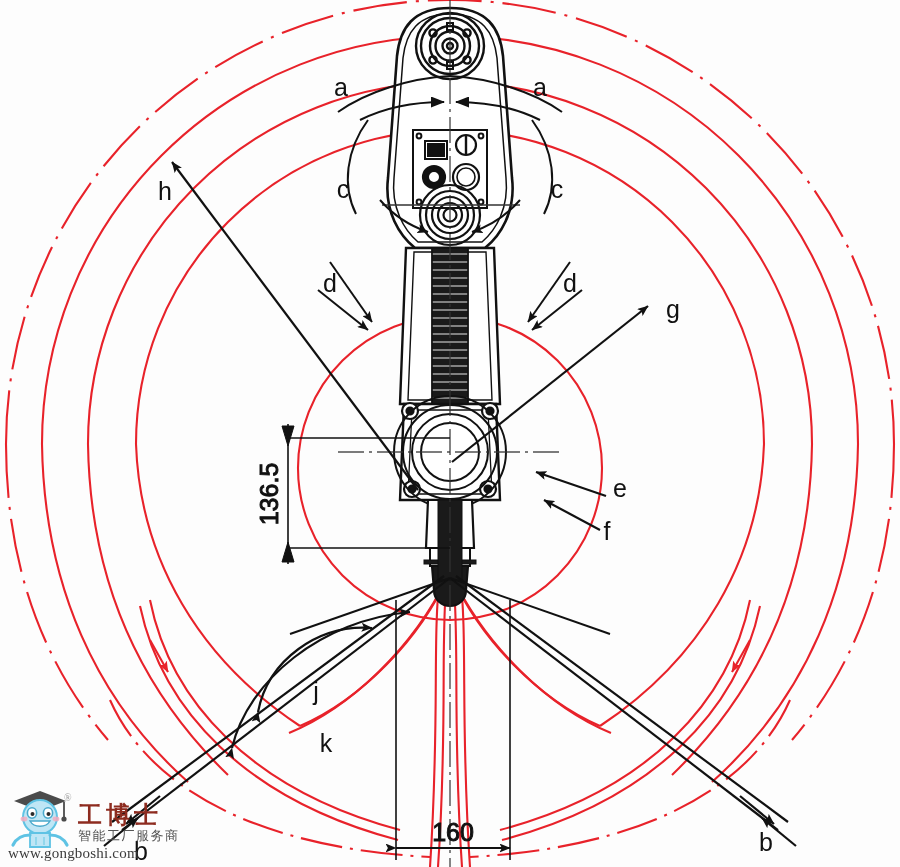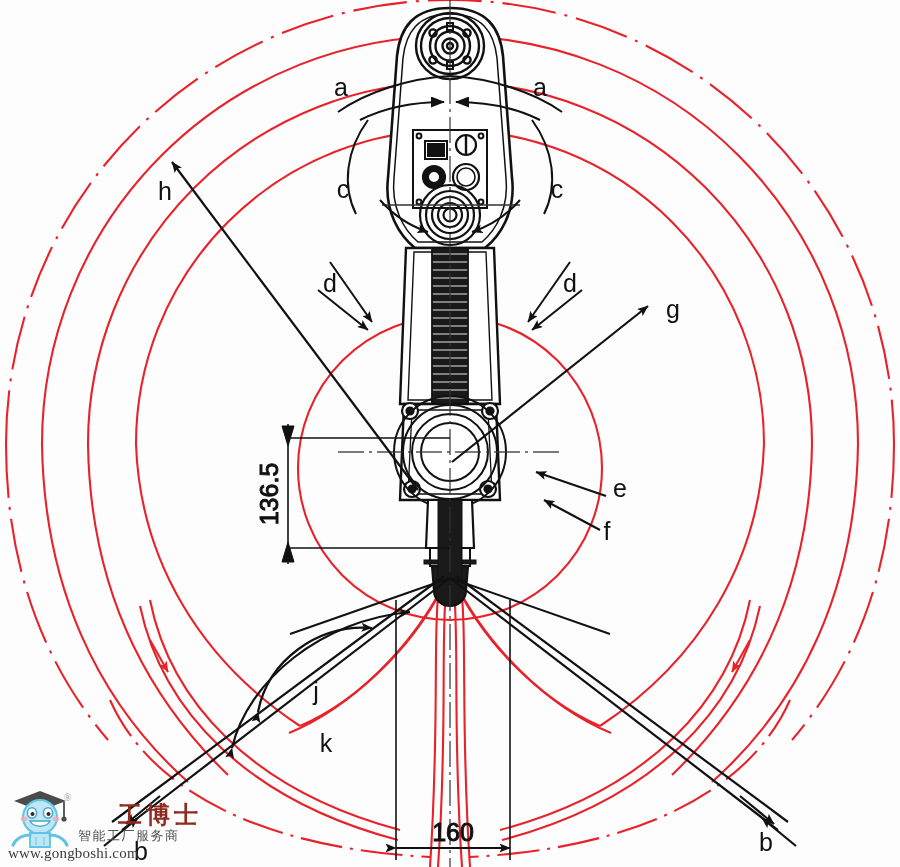--- a/index.html
+++ b/index.html
@@ -25,21 +25,21 @@
     pointer-events:none;
   }
   #wm-url{
     position:absolute;left:8px;bottom:5px;
     font-family:"Liberation Serif", serif;
     font-size:15px;color:#3b3b3b;letter-spacing:.2px;white-space:nowrap;margin-top:6px;
   }
   #wm-cn-main{
     position:absolute;left:78px;bottom:36px;
     font-family:"DejaVu Sans", sans-serif;
-    font-size:24px;color:#8d2b1f;font-weight:700;letter-spacing:4px;white-space:nowrap;margin-left:40px;
+    font-size:24px;color:#8d2b1f;font-weight:700;letter-spacing:4px;white-space:nowrap;
   }
   #wm-cn-sub{
     position:absolute;left:78px;bottom:22px;
     font-family:"DejaVu Sans", sans-serif;
     font-size:13px;color:#555;letter-spacing:1.5px;white-space:nowrap;
   }
   #wm-reg{
     position:absolute;left:64px;bottom:64px;
     font-family:"Liberation Serif", serif;font-size:10px;color:#999;
   }

